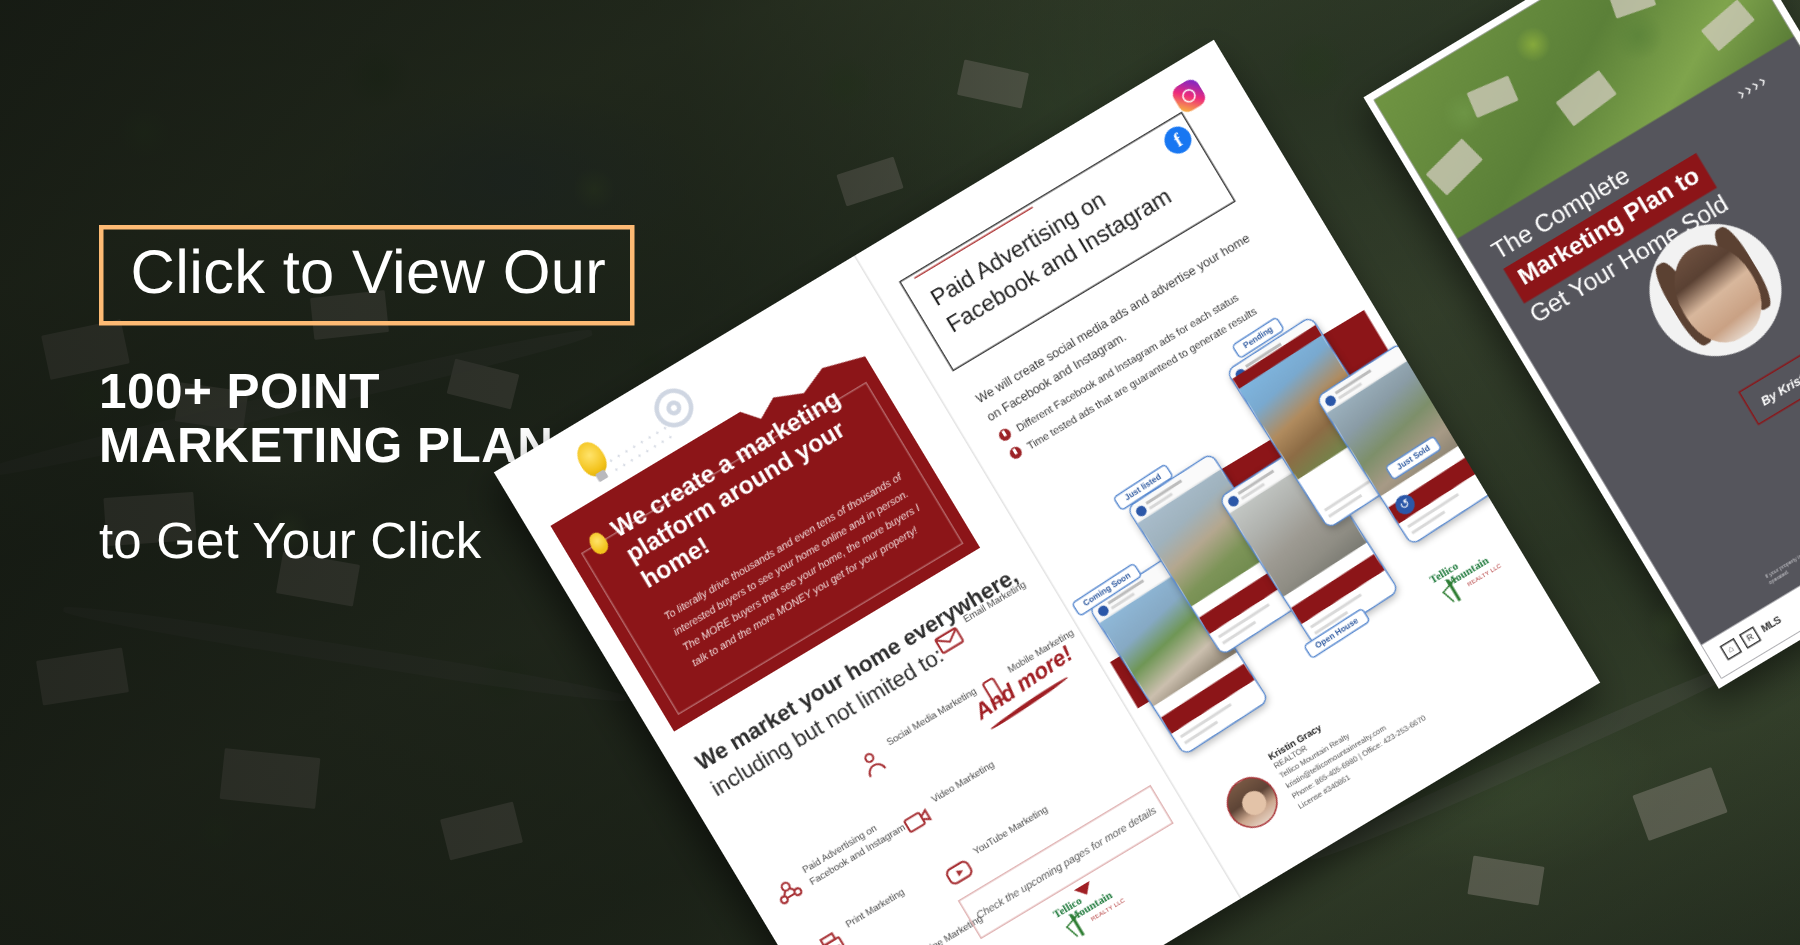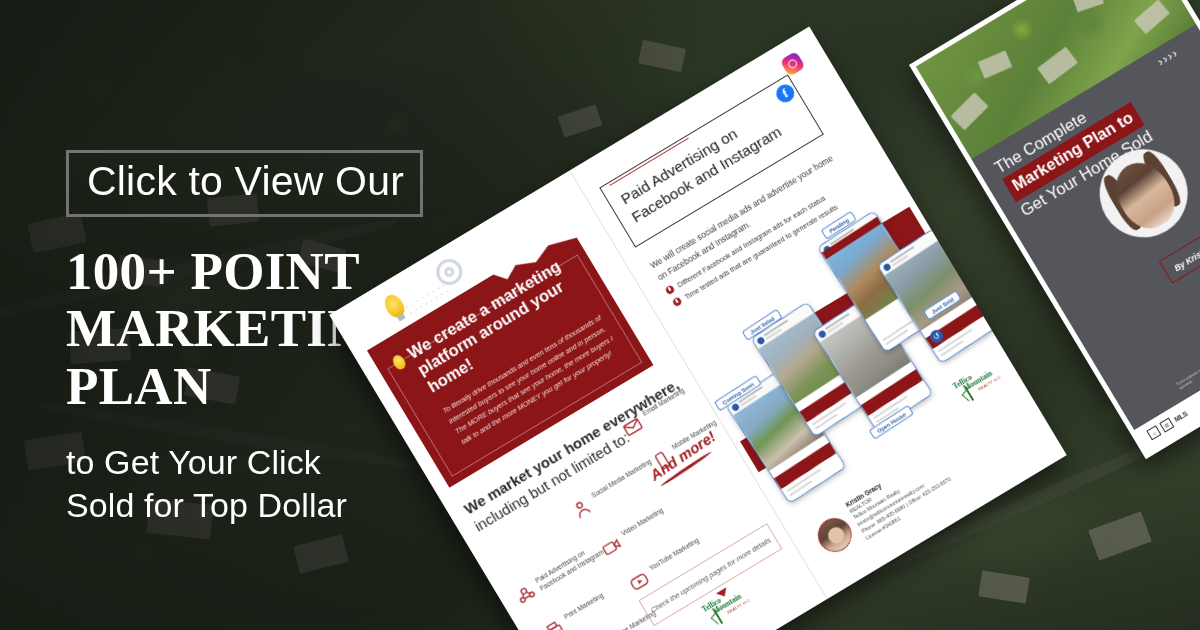--- a/index.html
+++ b/index.html
@@ -61,34 +61,34 @@
 
   .bg-dark {
     position:absolute; inset:0;
     background:linear-gradient(90deg, rgba(12,14,11,.78) 0%, rgba(12,14,11,.66) 38%, rgba(14,16,12,.42) 62%, rgba(14,16,12,.30) 100%);
   }
 
   
   .headline { position:absolute; left:66px; top:150px; width:470px; }
 
   .cta-box {
-    border:3px solid #737373;
+    border:3px solid #fdba74;
     padding:7px 16px 11px 18px;
     display:inline-block;
   }
   .cta-box .cta-text {
     color:#fff; font-size:41px; font-weight:300;
     letter-spacing:.2px; line-height:1.05; white-space:nowrap;
   }
 
   .big-title {
     margin-top:26px;
     color:#fff;
-    font-size:53px; font-weight:bold;
-    line-height:1.08; letter-spacing:.3px;font-family:Liberation Serif, serif;
+    font-size:33px; font-weight:bold;
+    line-height:1.08; letter-spacing:.3px;
   }
   .big-title .l2 { display:block; }
 
   .sub-title {
     margin-top:26px;
     color:#fff; font-size:34px; font-weight:300;
     line-height:1.26; letter-spacing:.1px;
   }
   .sub-title .l2 { display:block; }
 
@@ -474,21 +474,20 @@
   <div class="headline">
     <div class="cta-box">
       <div class="cta-text">Click to View Our</div>
     </div>
     <div class="big-title">
       <span>100+ POINT</span>
       <span class="l2">MARKETING PLAN</span>
     </div>
     <div class="sub-title">
       <span>to Get Your Click</span>
-      <span class="l2">Sold for Top Dollar</span>
     </div>
   </div>
 
   <div class="cover">
     <div class="cover-inner">
       <div class="cover-photo">
         <i style="left:6px;  top:56px; width:34px;height:20px;transform:rotate(-14deg);"></i>
         <i style="left:54px; top:30px; width:30px;height:18px;transform:rotate(8deg);"></i>
         <i style="left:104px;top:62px; width:36px;height:20px;transform:rotate(-6deg);"></i>
         <i style="left:168px;top:24px; width:28px;height:16px;transform:rotate(12deg);"></i>

